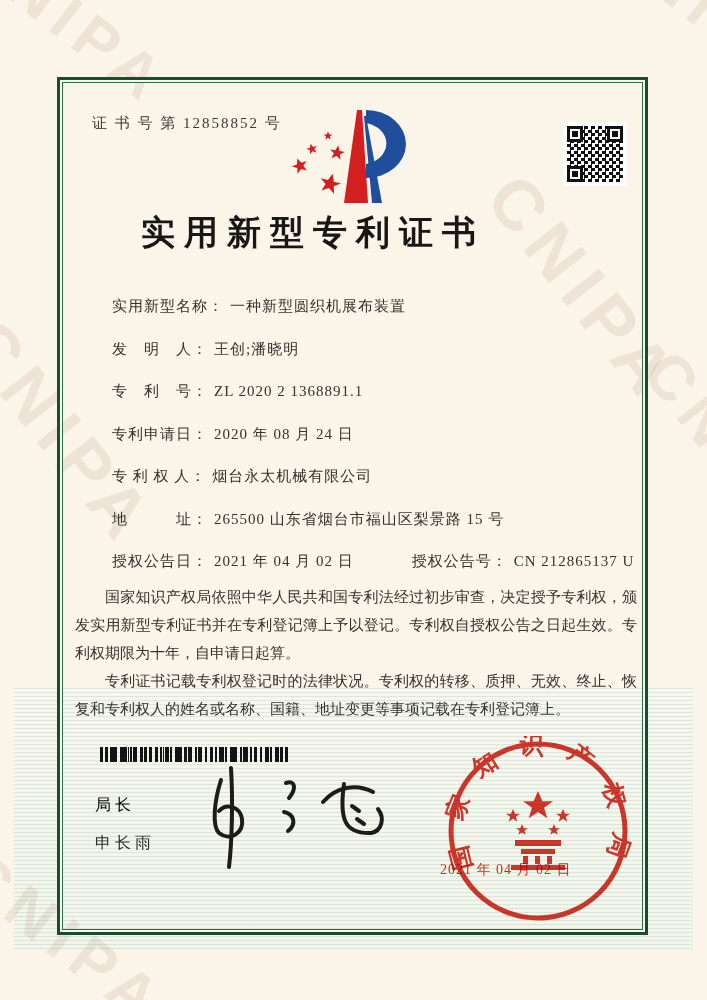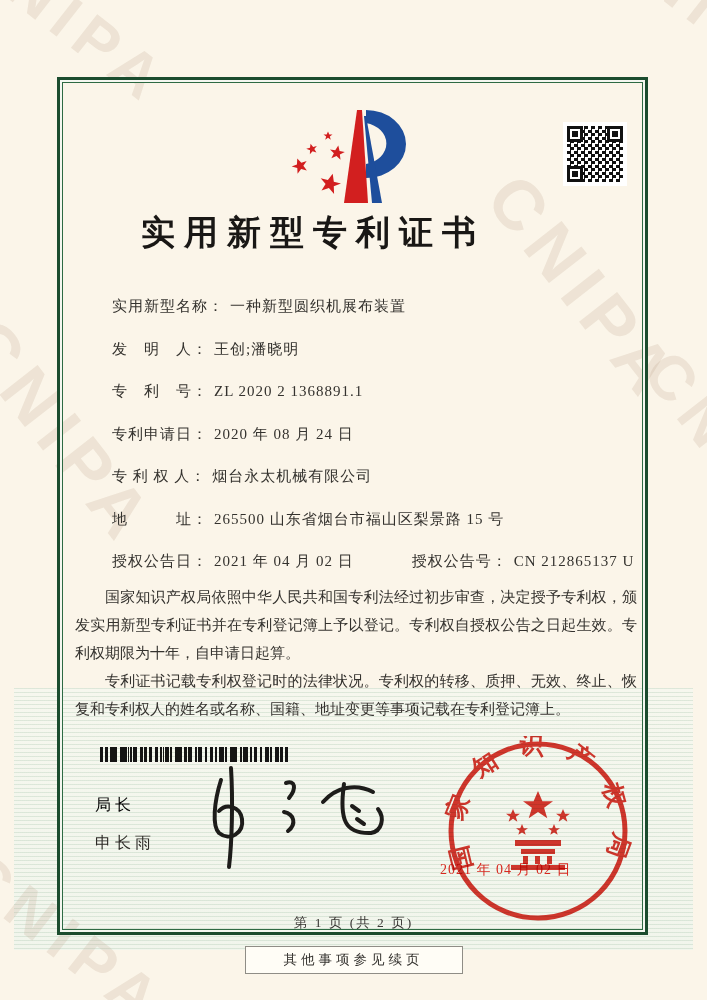--- a/index.html
+++ b/index.html
@@ -98,20 +98,21 @@
 
   <div class="wm wm1">CNIPA</div>
   <div class="wm wm2">CNIPA</div>
   <div class="wm wm3">CNIPA</div>
   <div class="wm wm4">CNIPA</div>
   <div class="wm wm5">CNIPA</div>
   <div class="wm wm6">CNIPA</div>
 
   <div class="frame"></div>
 
+  <div class="certno">证 书 号 第 12858852 号</div>
 
   <div class="logo">
     <svg width="160" height="100" viewBox="0 0 160 100">
       <defs>
         <path id="lstar" d="M0,-10 L2.94,-3.09 10,-3.09 4.05,1.18 6.18,8.09 0,4 -6.18,8.09 -4.05,1.18 -10,-3.09 -2.94,-3.09 Z"></path>
       </defs>
 
       <path d="M84,4 A40,34 0 0 1 84,72 L84,58 A26,21 0 0 0 84,17 Z" fill="#1e4e9c"></path>
 
       <polygon points="75,4 80,4 86,97 62,97" fill="#d21f1f"></polygon>
@@ -205,17 +206,15 @@
         <rect x="72" y="104" width="46" height="6"></rect>
         <rect x="78" y="113" width="34" height="5"></rect>
         <rect x="80" y="120" width="5" height="8"></rect>
         <rect x="92" y="120" width="5" height="8"></rect>
         <rect x="104" y="120" width="5" height="8"></rect>
         <rect x="68" y="129" width="54" height="5"></rect>
       </g>
     </svg>
   </div>
 
-  <div class="pagenum">第 1 页 (共 2 页)</div>
-
-  <div class="footer-note">其他事项参见续页</div>
+
 
 </div>
 
 </body></html>

